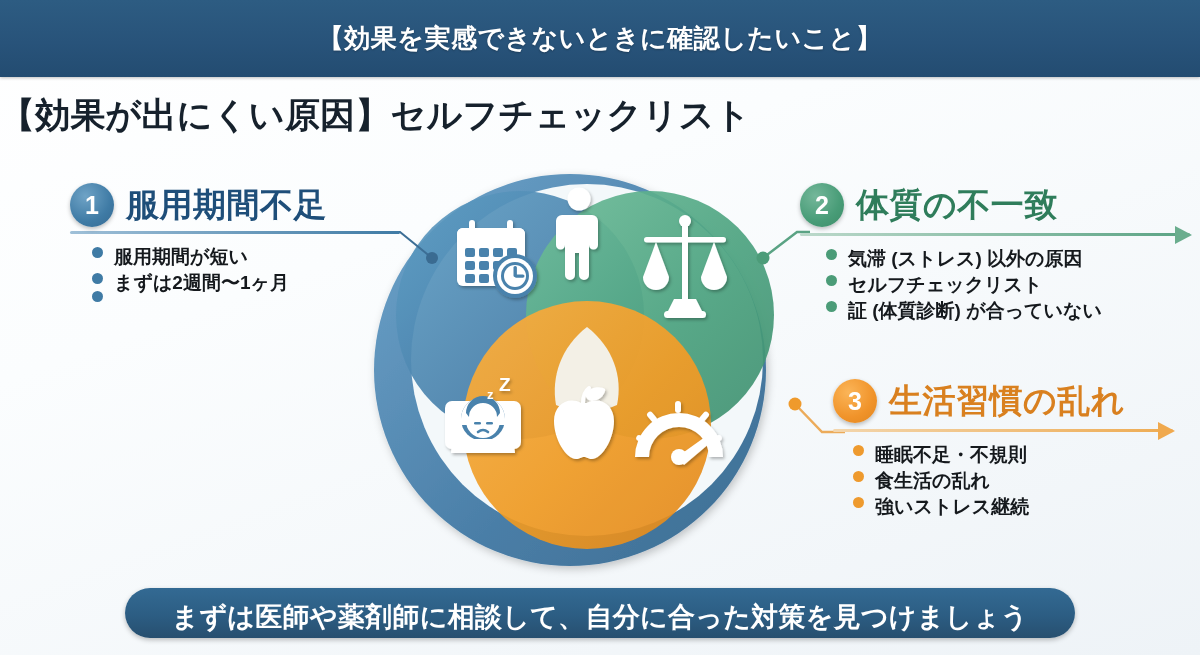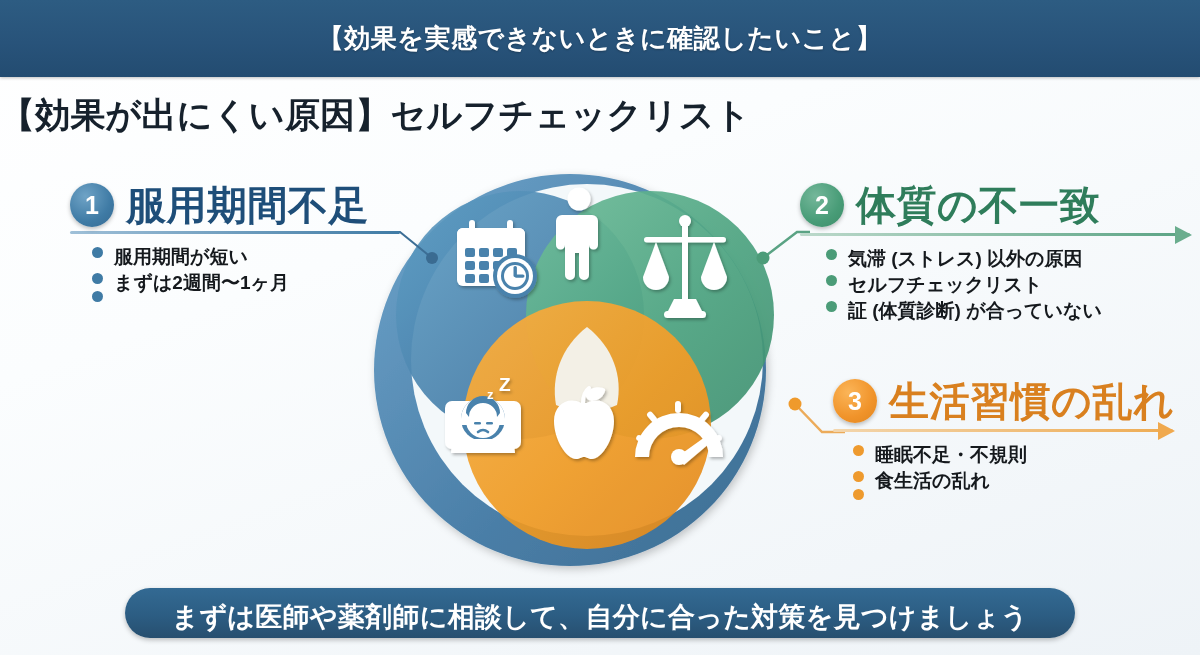--- a/index.html
+++ b/index.html
@@ -86,21 +86,21 @@
     font-size: 25px;
     font-weight: bold;
     flex: 0 0 auto;
     box-shadow: 0 2px 4px rgba(0,0,0,0.25);
   }
   .badge-1 { background: radial-gradient(circle at 35% 30%, #6fa3c6 0%, #3f7ba5 60%, #356a92 100%); }
   .badge-2 { background: radial-gradient(circle at 35% 30%, #74b79a 0%, #489c77 60%, #3d8c69 100%); }
   .badge-3 { background: radial-gradient(circle at 35% 30%, #fbb558 0%, #f0932a 60%, #e0851f 100%); }
 
   .item-title {
-    font-size: 40px;
+    font-size: 33px;
     font-weight: bold;
     white-space: nowrap;
     letter-spacing: 0.5px;
     font-family: Liberation Mono, monospace;
   }
   .title-1 { color: #1e4e79; }
   .title-2 { color: #2f7d5b; }
   .title-3 { color: #d9801f; }
 
   .rule {
@@ -406,20 +406,21 @@
       <li>
           <span class="dot dot-3"></span>
           <span>睡眠不足・不規則</span>
         </li>
       <li>
           <span class="dot dot-3"></span>
           <span>食生活の乱れ</span>
         </li>
       <li>
           <span class="dot dot-3"></span>
+          <span>強いストレス継続</span>
         </li>
     </ul>
   </div>
 
   <div class="footer-banner">
     <div class="footer-text">まずは医師や薬剤師に相談して、自分に合った対策を見つけましょう</div>
   </div>
 
 </div>
 

